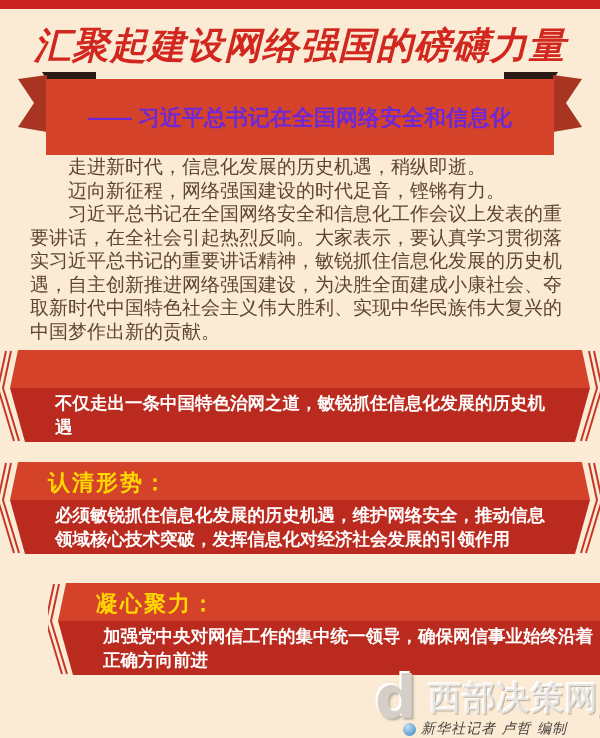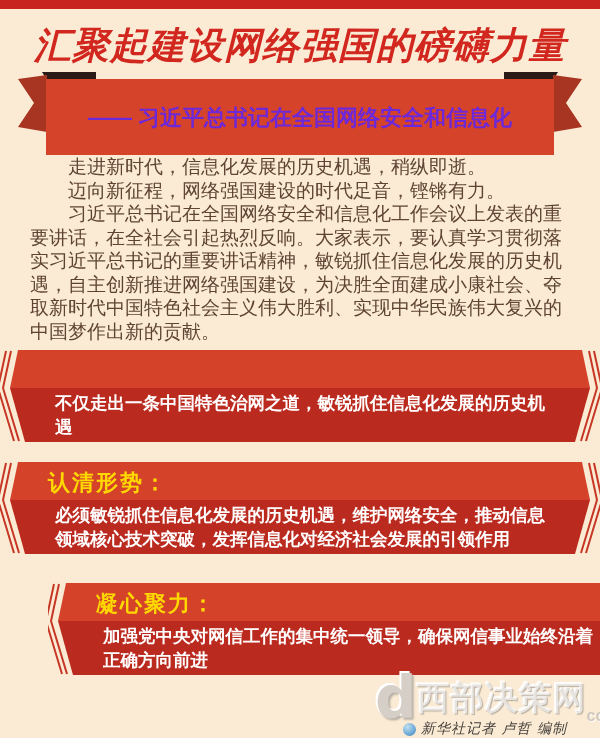--- a/index.html
+++ b/index.html
@@ -84,21 +84,21 @@
     color: #d5cfc7;
     text-shadow: -2px -2px 0 #ffffff, 2px 2px 2px #b9b1a6;
     line-height: 58px;
     font-family: "DejaVu Sans", sans-serif;
   }
   .wm-site {
     font-size: 33px; font-weight: bold;
     letter-spacing: 1px;
     color: rgba(255,255,255,0.65);
     text-shadow: 1px 1px 1px rgba(175,165,152,0.9), -1px -1px 1px rgba(255,255,255,0.95);
-    margin-left: 0;
+    margin-left: 12px;
     white-space: nowrap;
   }
   .wm-com {
     font-size: 16px; font-weight: bold;
     color: rgba(200,192,182,0.85);
     text-shadow: 1px 1px 1px rgba(255,255,255,0.9);
     align-self: flex-end;
     margin-bottom: 8px;
   }
   .credit {

